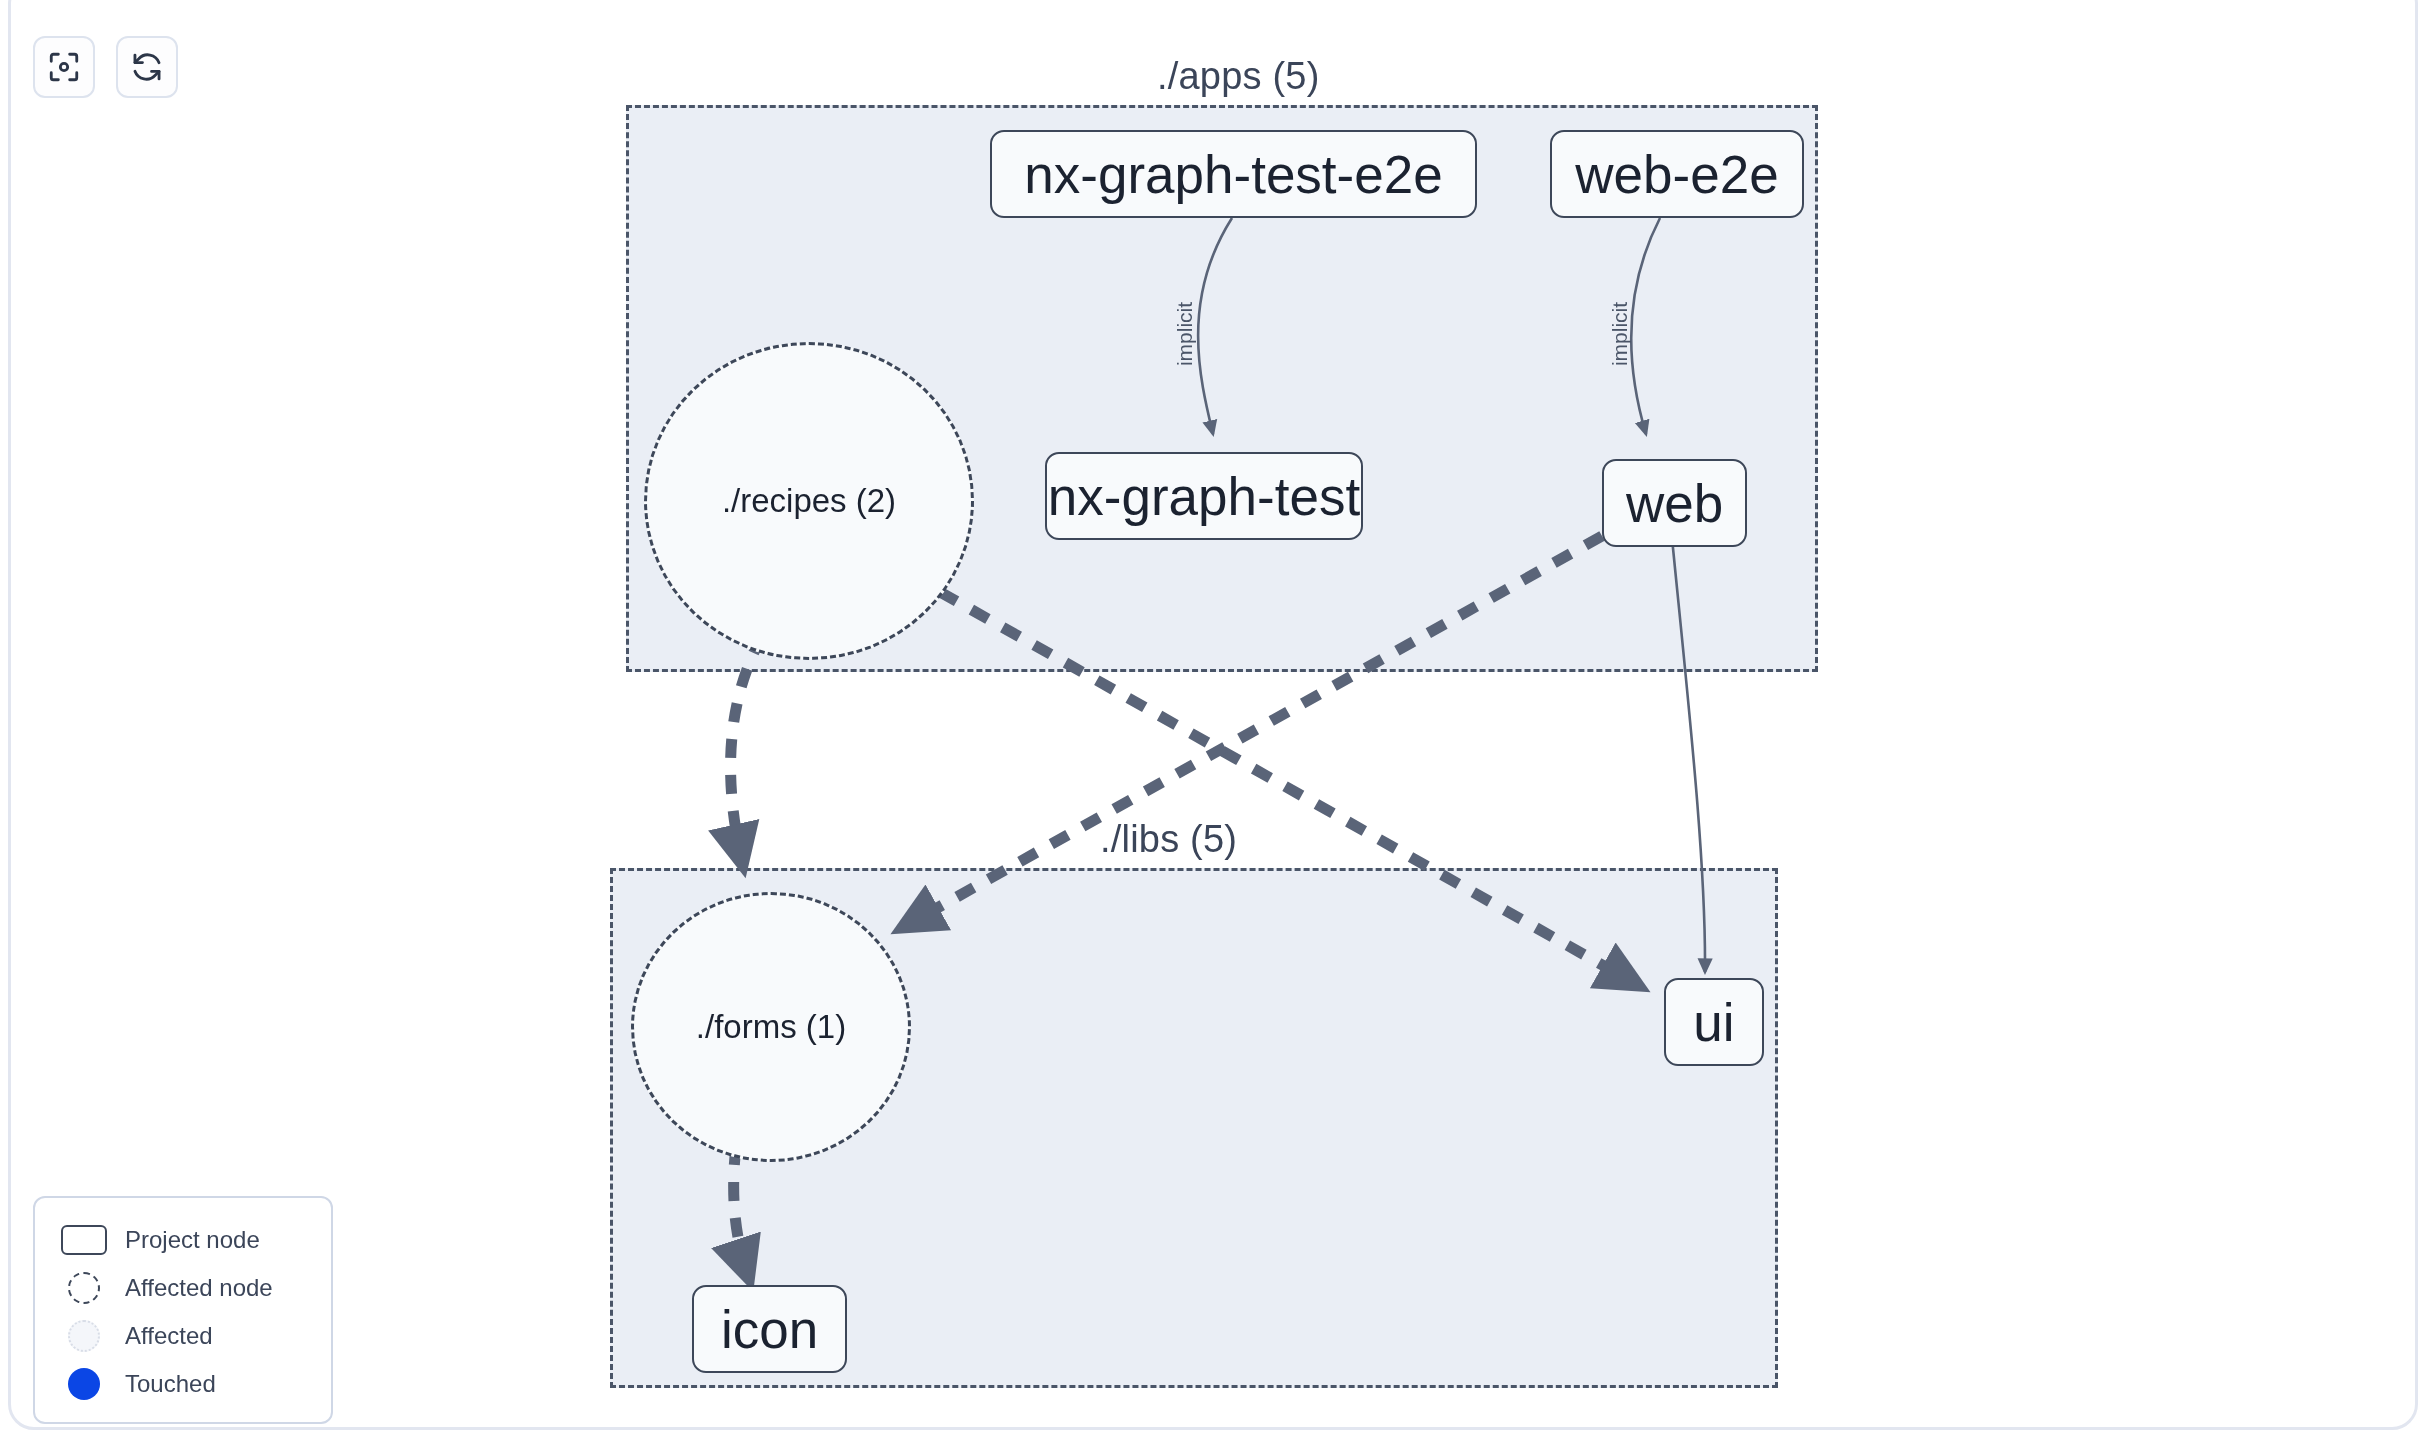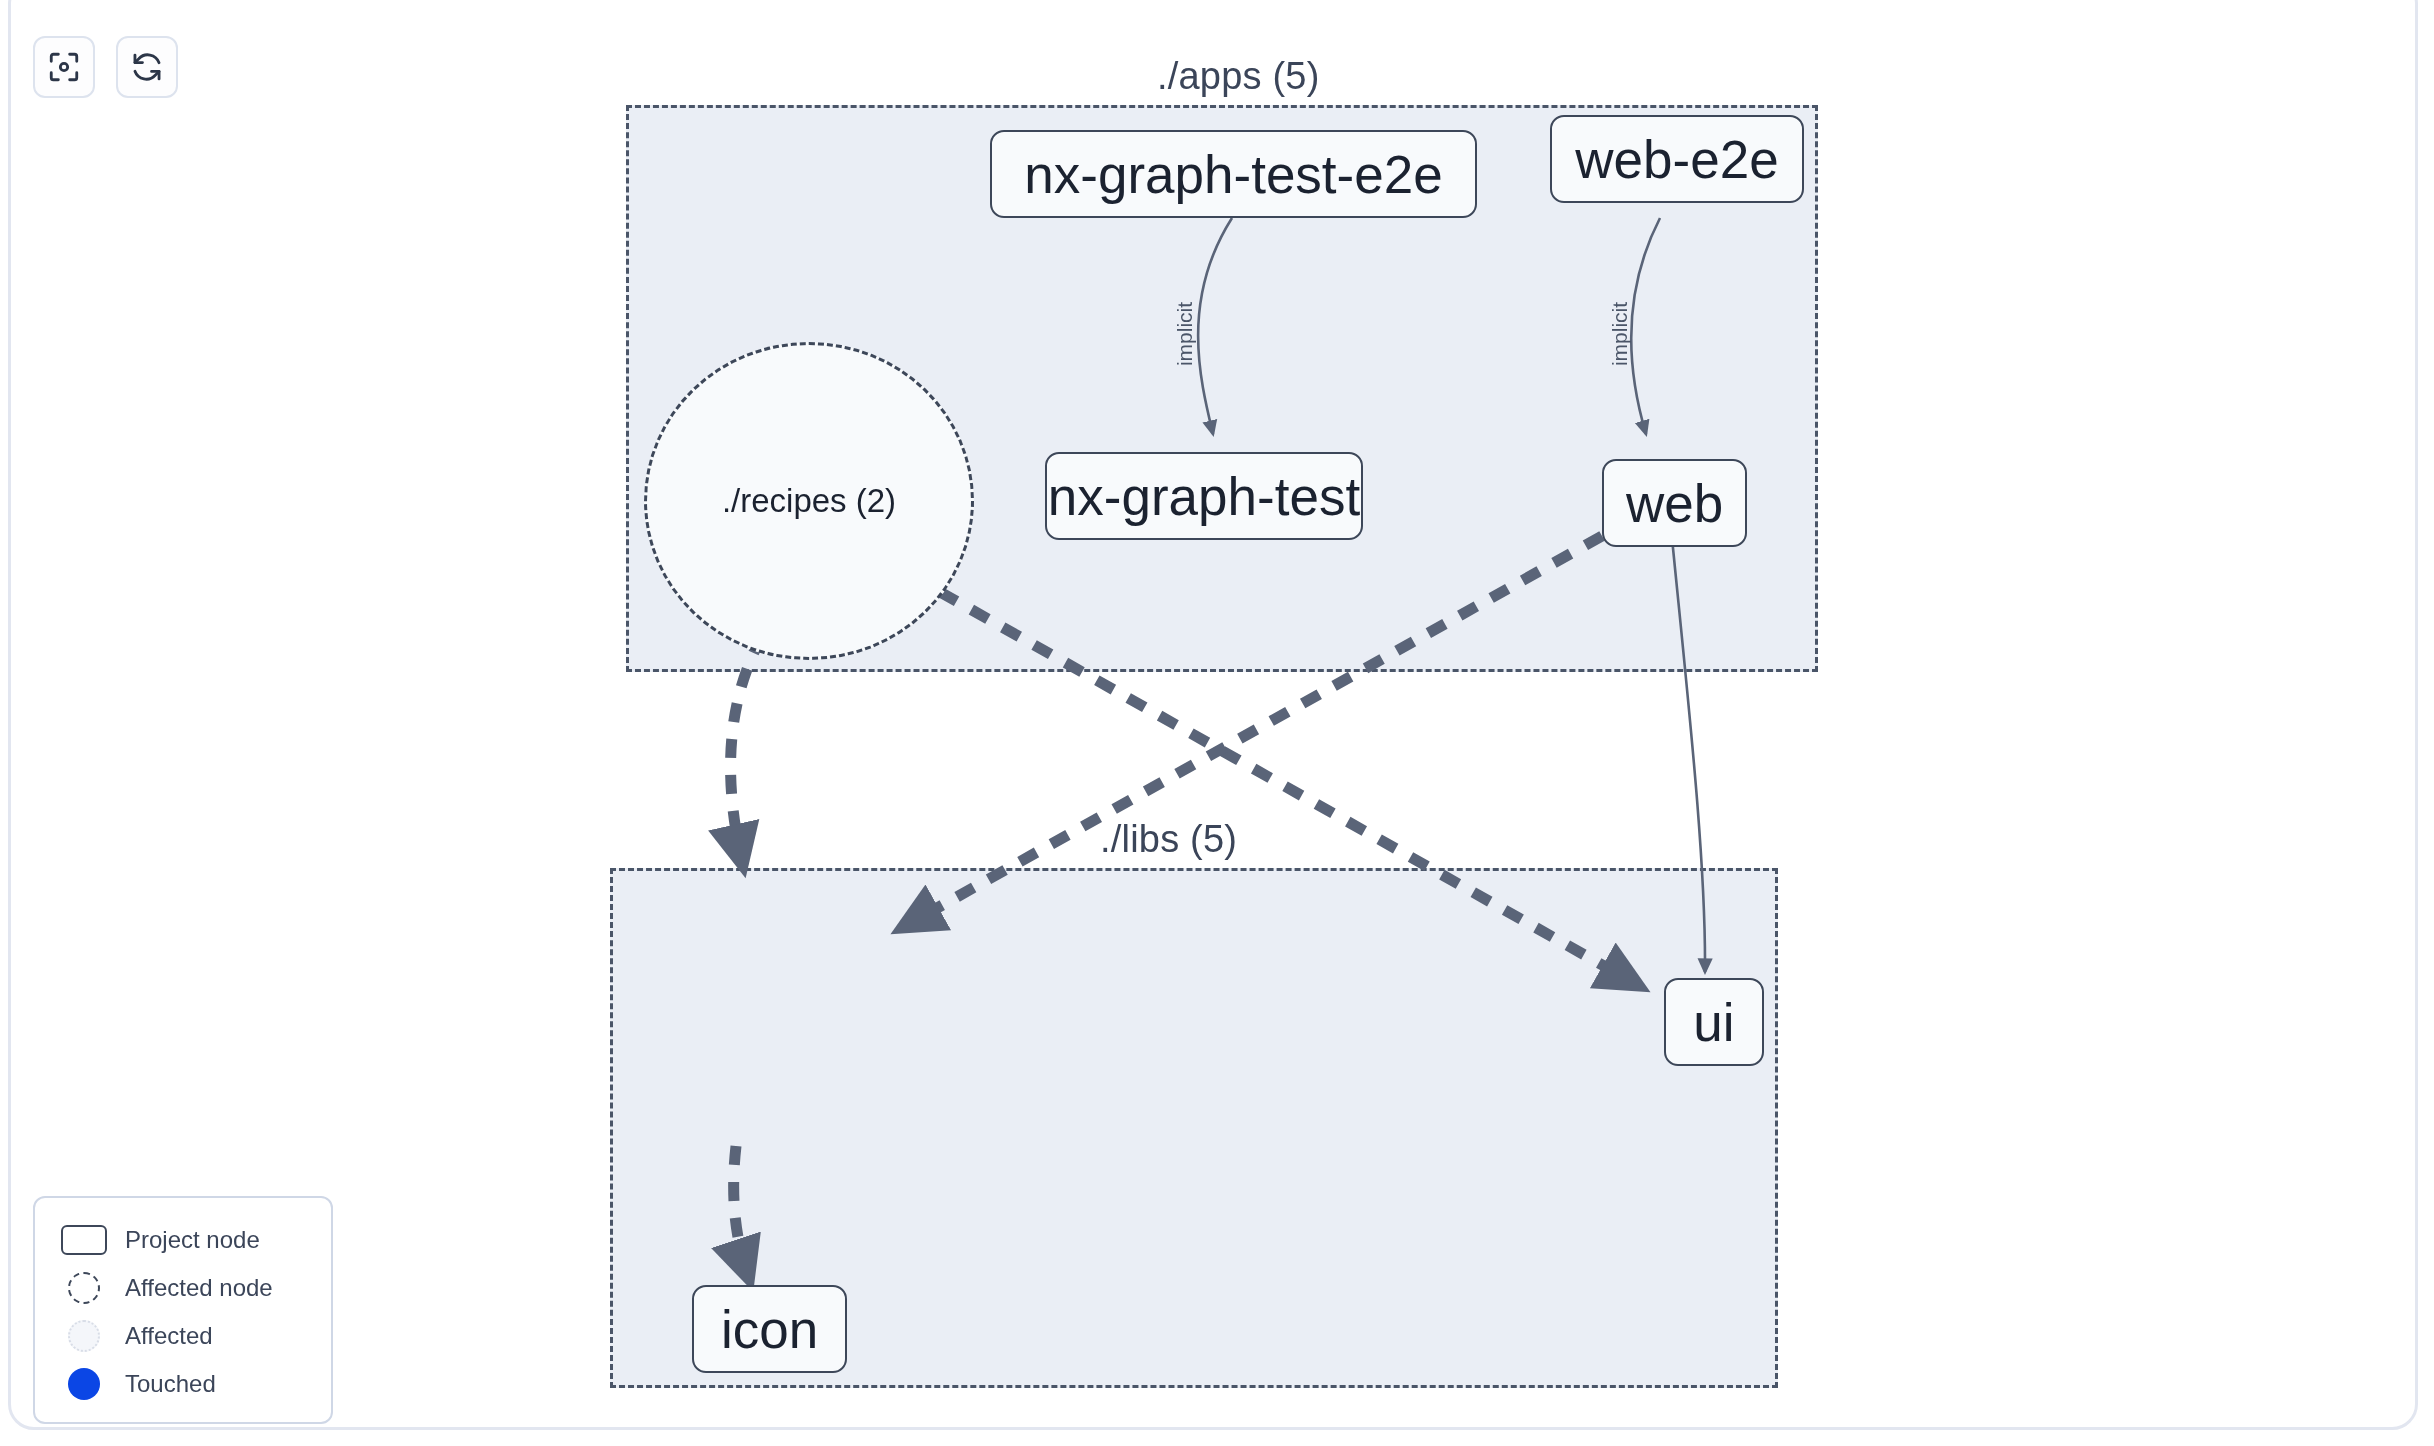--- a/index.html
+++ b/index.html
@@ -247,36 +247,39 @@
       <path d="M 736 1146 C 730 1200, 736 1240, 748 1276" fill="none" stroke="#5a6478" stroke-width="11" stroke-dasharray="19 17" stroke-linecap="butt" marker-end="url(#arrow-thick)"></path>
     </svg>
 
     <div class="edge-label" style="left:1153px; top:322px; transform: rotate(-90deg);">implicit</div>
     <div class="edge-label" style="left:1588px; top:322px; transform: rotate(-90deg);">implicit</div>
 
     <div class="node-rect" style="left:990px; top:130px; width:487px; height:88px;">
       <span>nx-graph-test-e2e</span>
     </div>
 
-    <div class="node-rect" style="left:1550px; top:115px; width:254px; height:88px;">
+    <div class="node-rect" style="left:1550px; top:130px; width:254px; height:88px;">
       <span>web-e2e</span>
     </div>
 
     <div class="node-circle" style="left:644px; top:342px; width:330px; height:318px;">
       <span>./recipes (2)</span>
     </div>
 
     <div class="node-rect" style="left:1045px; top:452px; width:318px; height:88px;">
       <span>nx-graph-test</span>
     </div>
 
     <div class="node-rect" style="left:1602px; top:452px; width:145px; height:88px;margin-top:7px;">
       <span>web</span>
     </div>
 
+    <div class="node-circle" style="left:631px; top:892px; width:280px; height:270px;">
+      <span>./forms (1)</span>
+    </div>
 
     <div class="node-rect" style="left:1664px; top:978px; width:100px; height:88px;">
       <span>ui</span>
     </div>
 
     <div class="node-rect" style="left:692px; top:1285px; width:155px; height:88px;">
       <span>icon</span>
     </div>
 
   </div>

